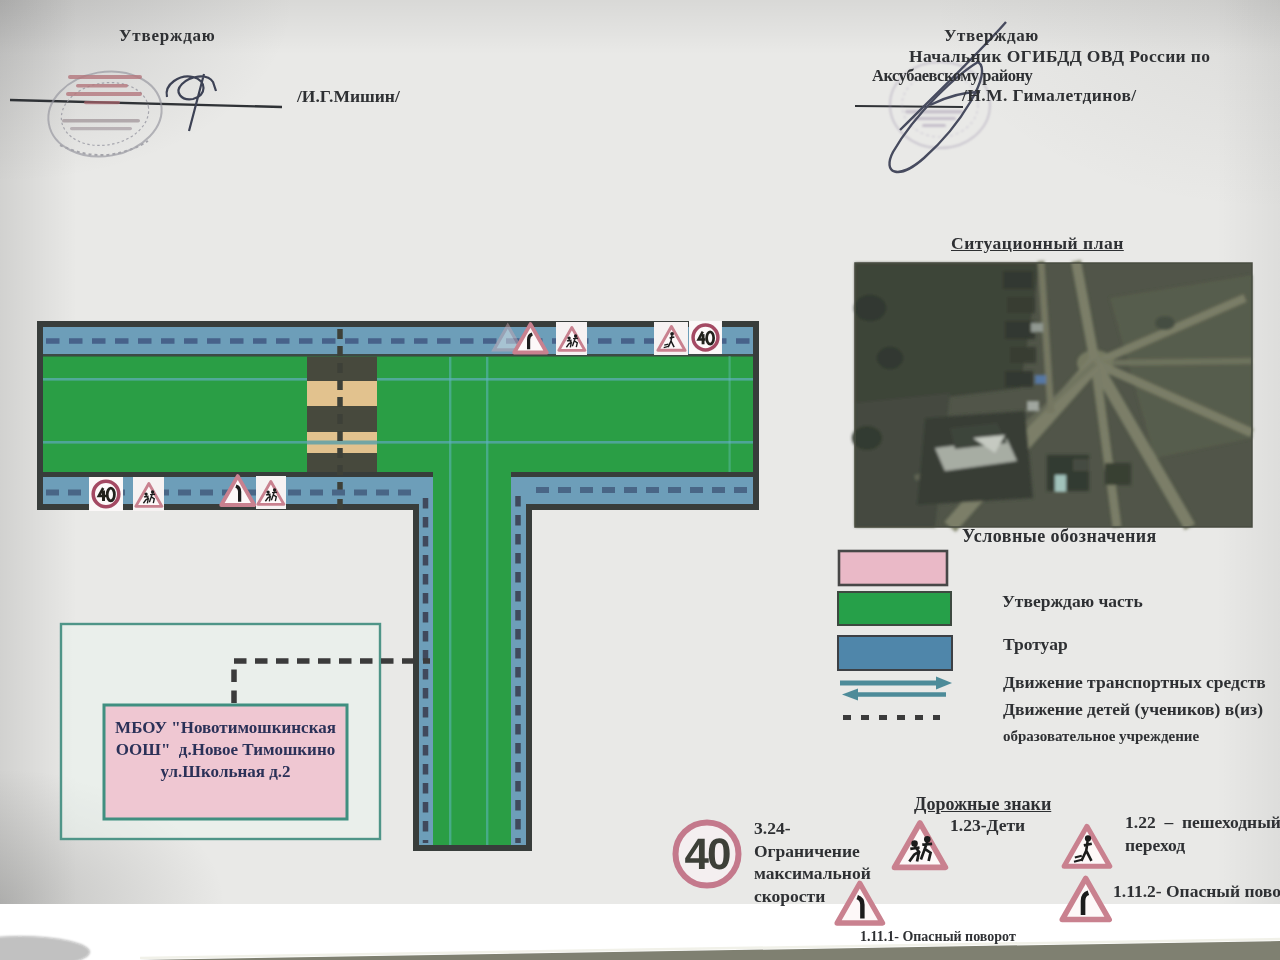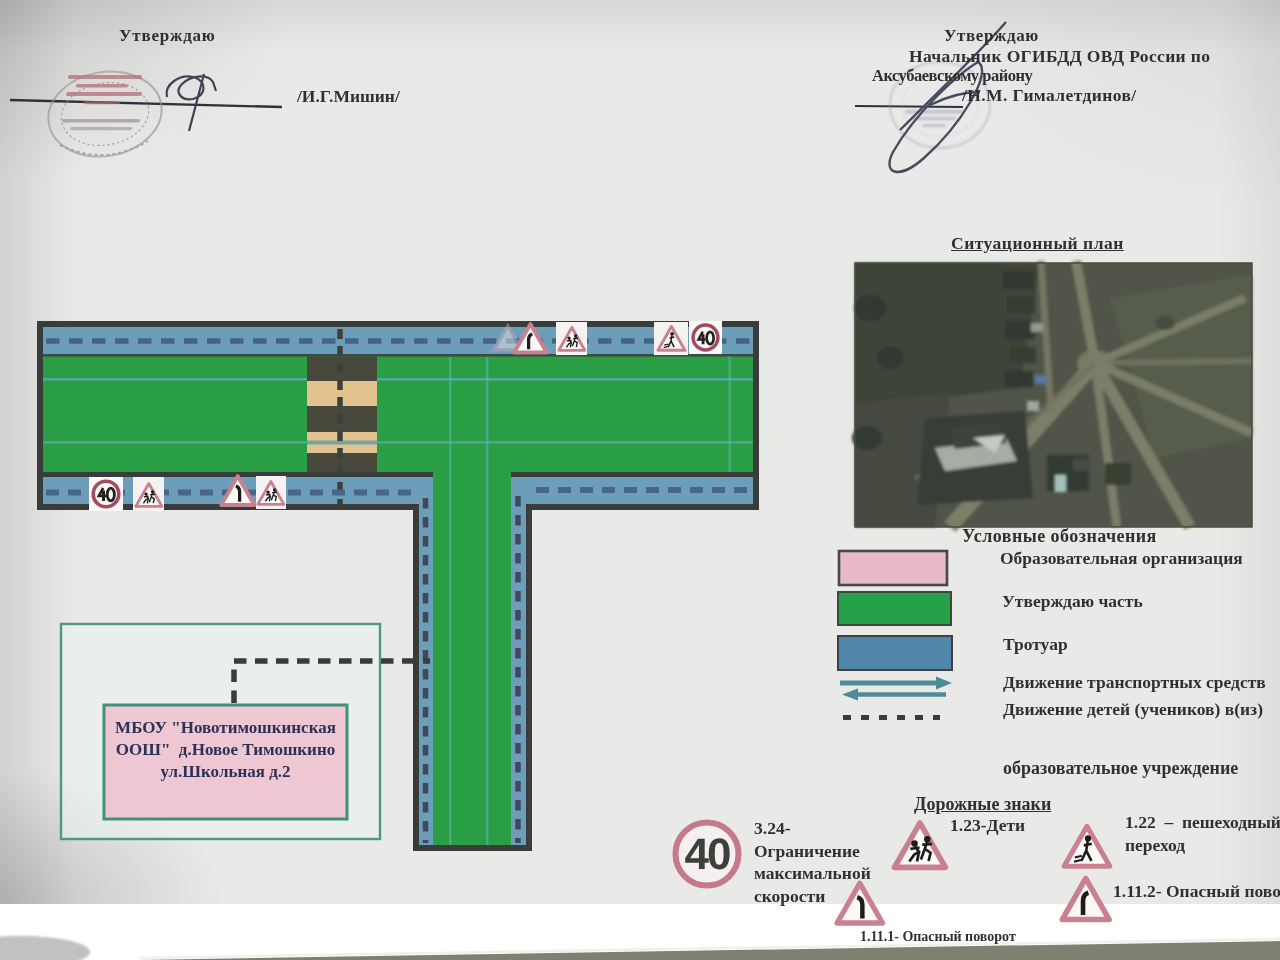--- a/index.html
+++ b/index.html
@@ -32,31 +32,30 @@
 
 <div class="t" style="left:872px;top:66px;font-size:16.5px;letter-spacing:-0.5px;">Аксубаевскому району</div>
 
 <div class="t" style="left:962px;top:85px;font-size:17.5px;letter-spacing:0.4px;">/Н.М. Гималетдинов/</div>
 
 
 <div class="t" style="left:951px;top:233px;font-size:17.5px;letter-spacing:0.5px;text-decoration:underline;">Ситуационный план</div>
 
 <div class="t" style="left:962px;top:526px;font-size:18px;letter-spacing:0.45px;">Условные обозначения</div>
 
-<div class="t" style="left:1000px;top:548px;font-size:17.5px;">Образовательная организация</div>
 
 <div class="t" style="left:1002px;top:591px;font-size:17.5px;">Утверждаю часть</div>
 
 <div class="t" style="left:1003px;top:634px;font-size:17.5px;">Тротуар</div>
 
 <div class="t" style="left:1003px;top:672px;font-size:17.5px;">Движение транспортных средств</div>
 
 <div class="t" style="left:1003px;top:699px;font-size:17.5px;">Движение детей (учеников) в(из)</div>
 
-<div class="t" style="left:1003px;top:758px;font-size:18px;">образовательное учреждение</div>
+<div class="t" style="left:1003px;top:728px;font-size:15px;">образовательное учреждение</div>
 
 <div class="t" style="left:914px;top:794px;font-size:18px;text-decoration:underline;">Дорожные знаки</div>
 
 <div class="t" style="left:754px;top:817px;font-size:17.5px;line-height:22.5px;">3.24-<br>Ограничение<br>максимальной<br>скорости</div>
 
 <div class="t" style="left:950px;top:815px;font-size:17.5px;">1.23-Дети</div>
 
 <div class="t" style="left:1125px;top:811px;font-size:17.5px;line-height:23px;">1.22&nbsp;&nbsp;–&nbsp;&nbsp;пешеходный<br>переход</div>
 
 <div class="t" style="left:860px;top:881px;font-size:14px;margin-top:48px;">1.11.1- Опасный поворот</div>

